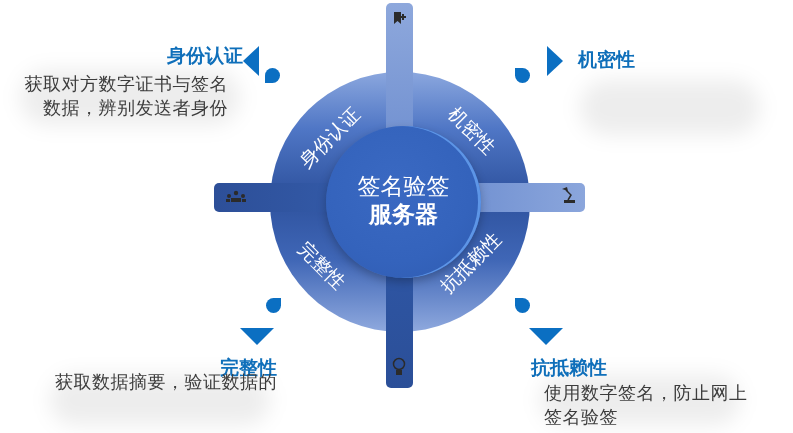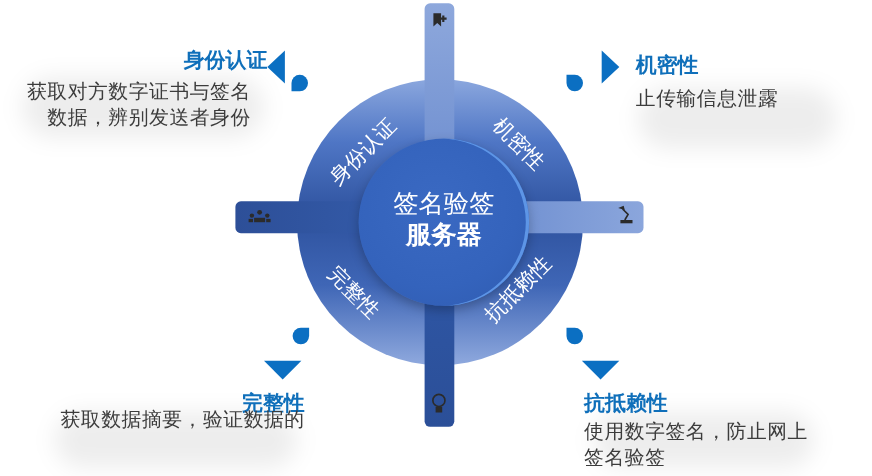--- a/index.html
+++ b/index.html
@@ -118,29 +118,28 @@
 </div>
 <div class="abs" style="right:565px;top:72px;text-align:right;">
   <div class="desc">获取对方数字证书与签名</div>
   <div class="desc">数据，辨别发送者身份</div>
 </div>
 
 <div class="abs" style="left:578px;top:48px;">
   <div class="title">机密性</div>
 </div>
 <div class="abs" style="left:578px;top:78px;">
-  <div class="desc">止传输信息泄露</div>
 </div>
 
 <div class="abs" style="right:516px;top:356px;text-align:right;">
   <div class="title">完整性</div>
 </div>
 <div class="abs" style="right:516px;top:370px;text-align:right;">
   <div class="desc">获取数据摘要，验证数据的</div>
 </div>
 
 <div class="abs" style="left:531px;top:356px;">
   <div class="title">抗抵赖性</div>
 </div>
-<div class="abs" style="left:531px;top:381px;">
+<div class="abs" style="left:544px;top:381px;">
   <div class="desc">使用数字签名，防止网上</div>
   <div class="desc">签名验签</div>
 </div>
 
 </body></html>

